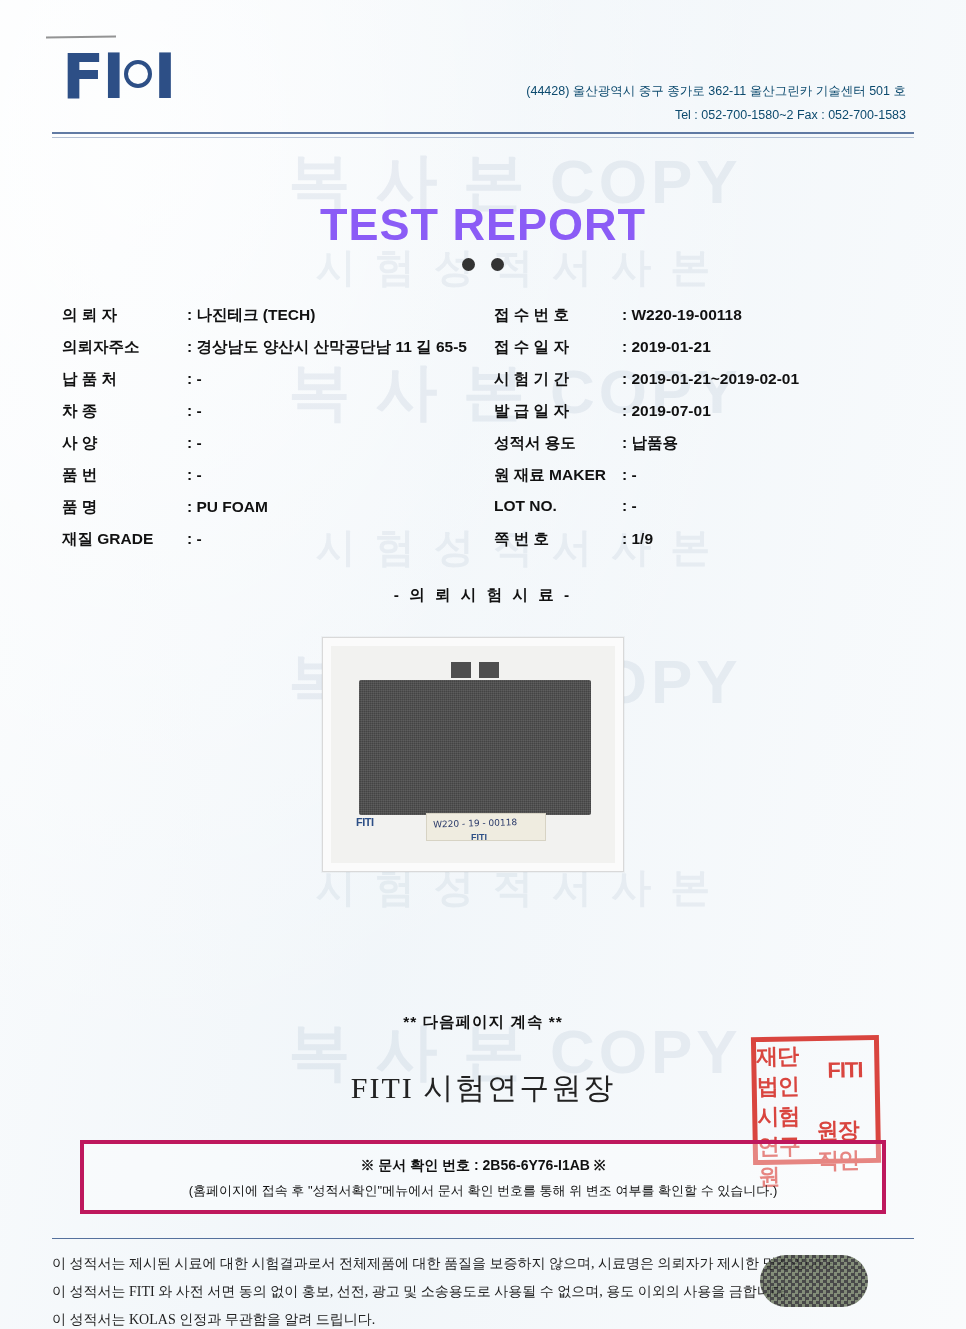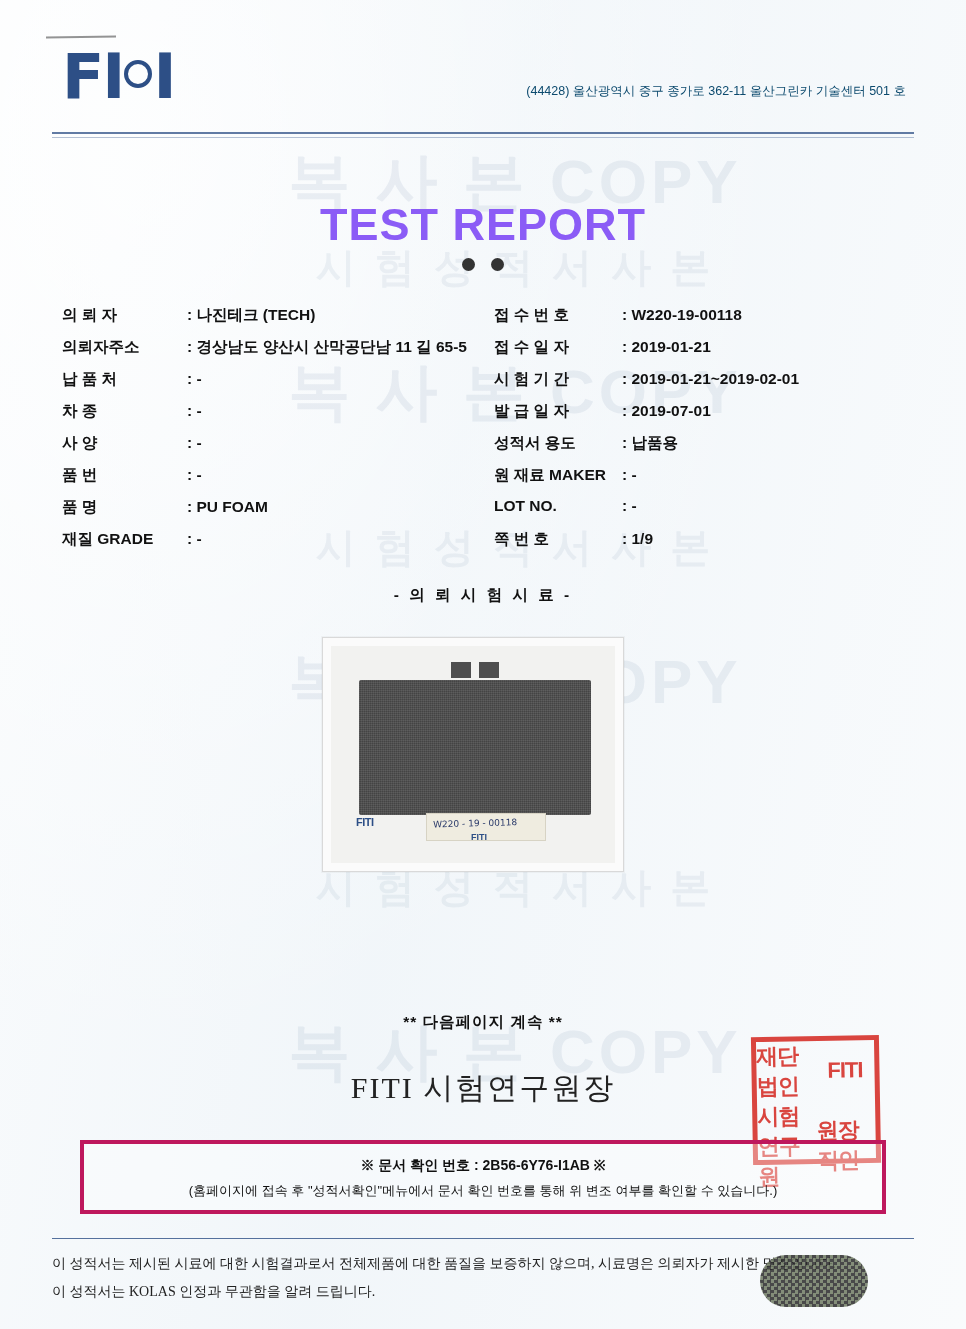--- a/index.html
+++ b/index.html
@@ -363,20 +363,21 @@
     <div class="wm-row" style="top:1010px">복 사 본 COPY</div>
   </div>
 
   <div class="layer">
 
     <div id="header">
       <div id="top-scan-line"></div>
       <div id="logo">FI<span class="dotmark"></span>I</div>
       <div id="addr-block">
         <div>(44428) 울산광역시 중구 종가로 362-11 울산그린카 기술센터 501 호</div>
+        <div>Tel : 052-700-1580~2      Fax : 052-700-1583</div>
       </div>
       <div id="hdr-rule"></div>
       <div id="hdr-rule2"></div>
     </div>
 
     <div id="title">TEST REPORT</div>
     <div id="title-dots">
         <i></i>
         <i></i>
       </div>
@@ -478,18 +479,19 @@
     </div>
 
     <div id="verify">
       <div class="v1">※ 문서 확인 번호 : 2B56-6Y76-I1AB ※</div>
       <div class="v2">(홈페이지에 접속 후 "성적서확인"메뉴에서 문서 확인 번호를 통해 위 변조 여부를 확인할 수 있습니다.)</div>
     </div>
 
     <div id="foot-rule"></div>
     <div id="footer">
       <div>이 성적서는 제시된 시료에 대한 시험결과로서 전체제품에 대한 품질을 보증하지 않으며, 시료명은 의뢰자가 제시한 명칭입니다.</div>
+      <div>이 성적서는 FITI 와 사전 서면 동의 없이 홍보, 선전, 광고 및 소송용도로 사용될 수 없으며, 용도 이외의 사용을 금합니다.</div>
       <div>이 성적서는 KOLAS 인정과 무관함을 알려 드립니다.</div>
     </div>
     <div id="qr"></div>
 
   </div>
 </div>
 
 </body></html>

